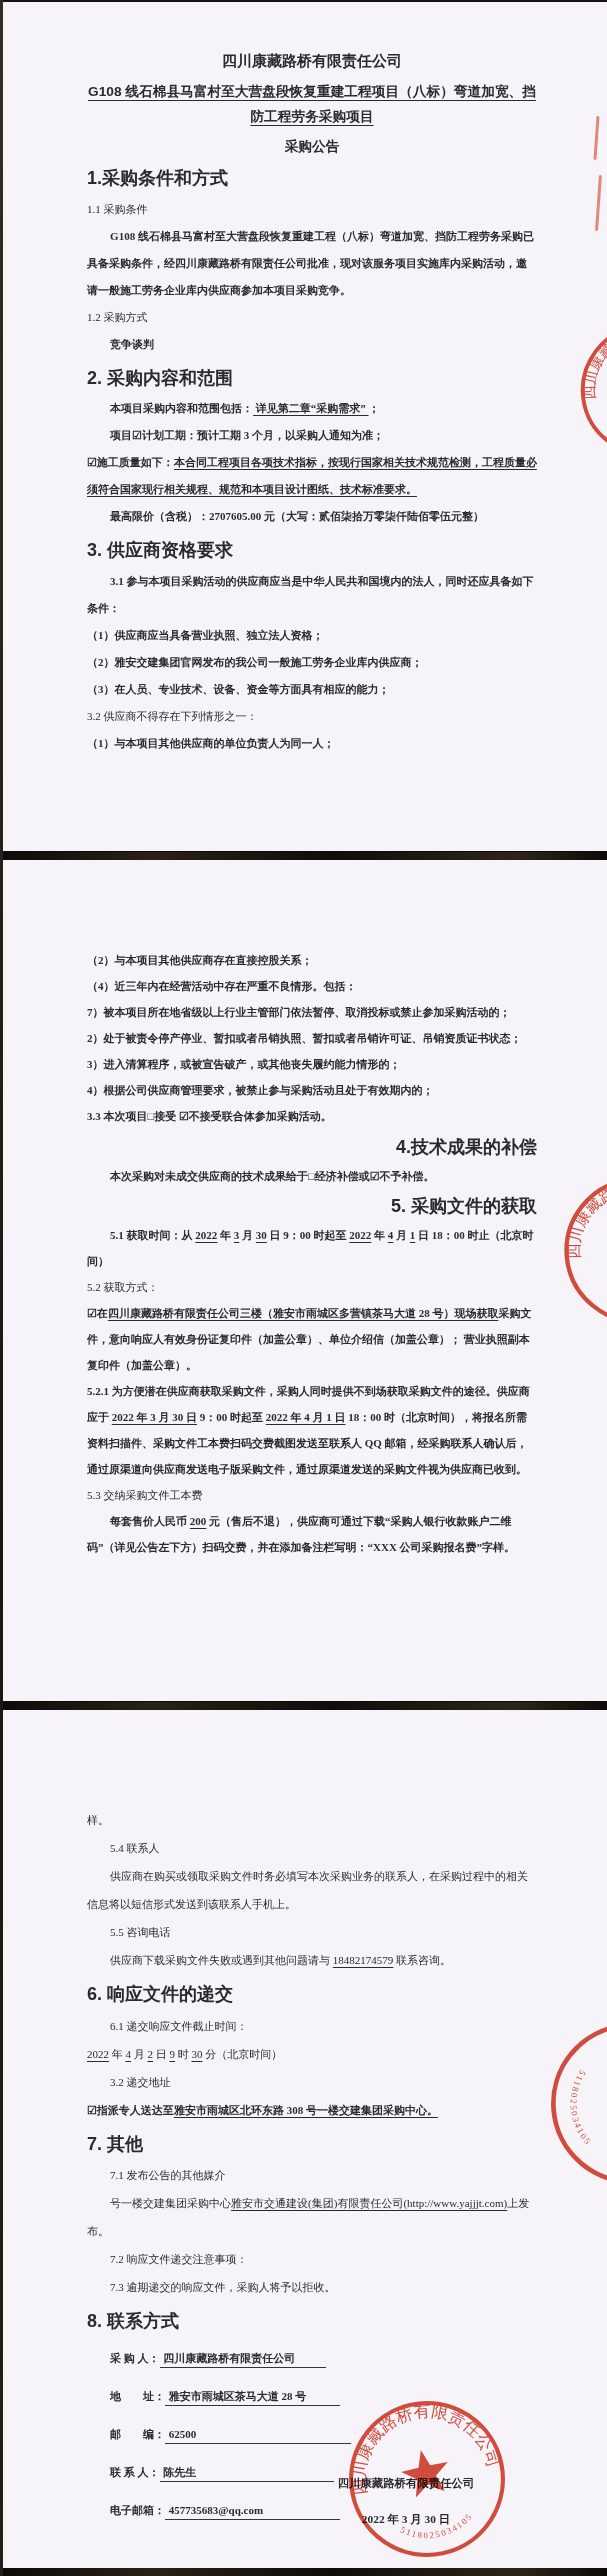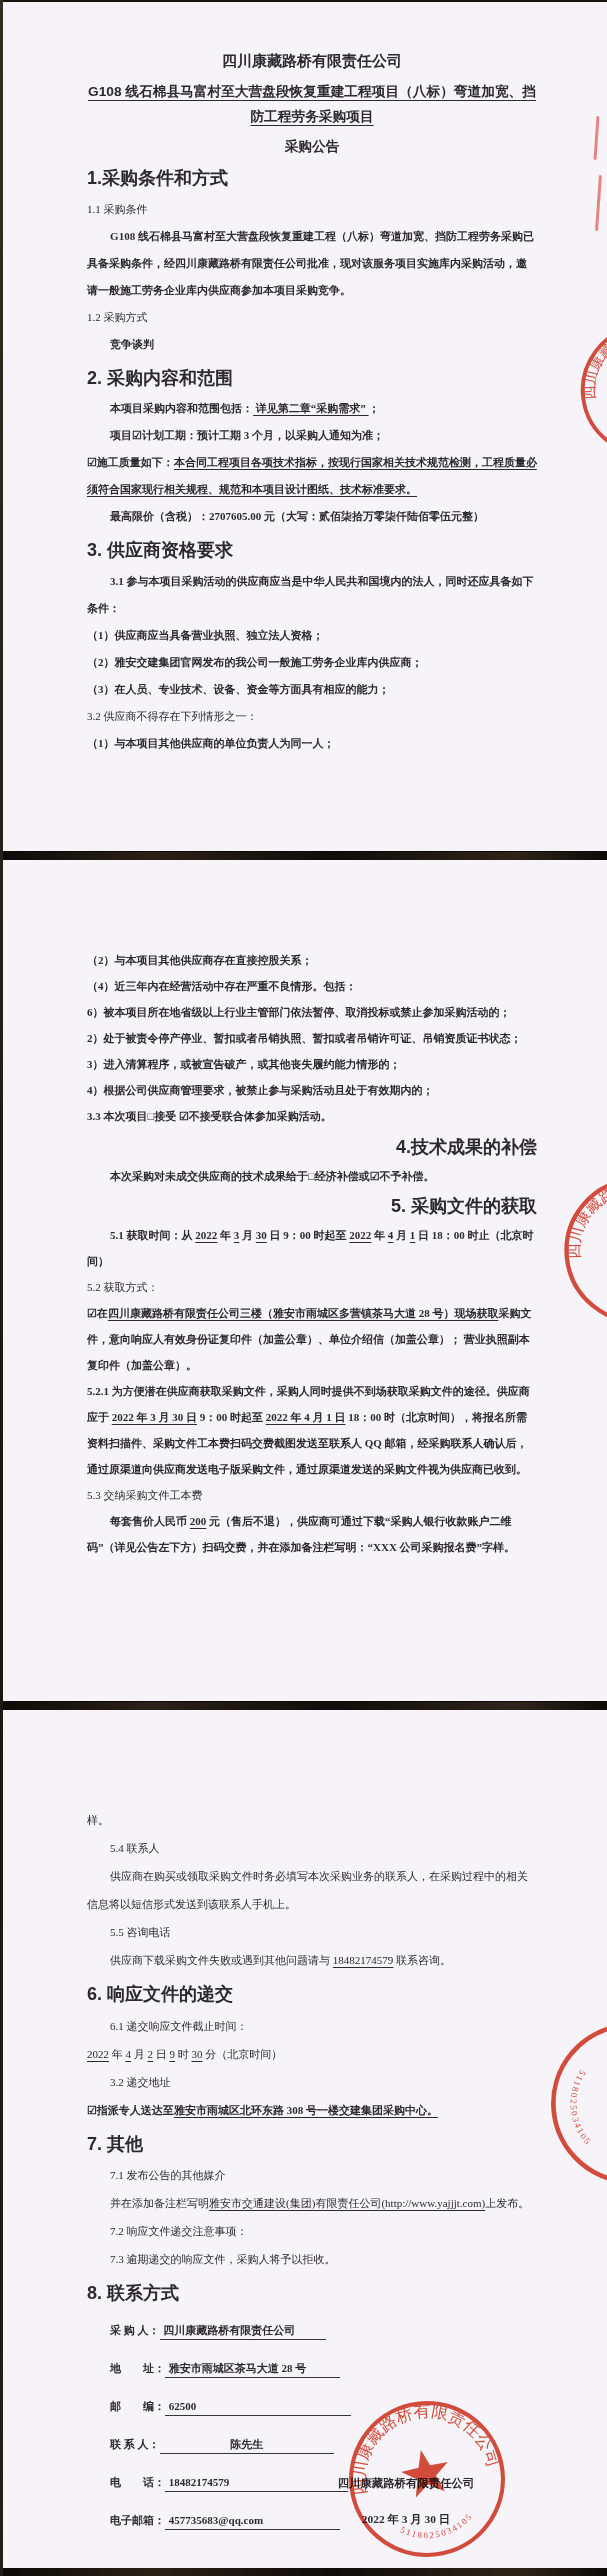--- a/index.html
+++ b/index.html
@@ -93,21 +93,21 @@
         <text font-size="22" fill="#d6422f">
           <textPath href="#a2t" startOffset="50%" text-anchor="middle">四川康藏路桥有限责任公司</textPath>
         </text>
         <text font-size="11.5" fill="#d6422f" letter-spacing="2.5">
           <textPath href="#a2b" startOffset="50%" text-anchor="middle">5118025034105</textPath>
         </text>
       </g>
     </svg>
   <div class="p b"><span class="run">（2）与本项目其他供应商存在直接控股关系；</span></div>
       <div class="p b"><span class="run">（4）近三年内在经营活动中存在严重不良情形。包括：</span></div>
-      <div class="p b"><span class="run">6）被本项目所在地省级以上行业主管部门依法暂停、取消投标或禁止参加采购活动的；</span></div>
+      <div class="p b"><span class="run">7）被本项目所在地省级以上行业主管部门依法暂停、取消投标或禁止参加采购活动的；</span></div>
       <div class="p b"><span class="run">2）处于被责令停产停业、暂扣或者吊销执照、暂扣或者吊销许可证、吊销资质证书状态；</span></div>
       <div class="p b"><span class="run">3）进入清算程序，或被宣告破产，或其他丧失履约能力情形的；</span></div>
       <div class="p b"><span class="run">4）根据公司供应商管理要求，被禁止参与采购活动且处于有效期内的；</span></div>
       <div class="p b"><span class="run">3.3 本次项目□接受 ☑不接受联合体参加采购活动。</span></div>
       <div class="h"><span class="run">4.技术成果的补偿</span></div>
       <div class="p ind b"><span class="run">本次采购对未成交供应商的技术成果给于□经济补偿或☑不予补偿。</span></div>
       <div class="h"><span class="run">5. 采购文件的获取</span></div>
       <div class="p ind b"><span class="run">5.1 获取时间：从 </span><span class="run u">2022</span><span class="run"> 年 </span><span class="run u">3</span><span class="run"> 月 </span><span class="run u">30</span><span class="run"> 日 9：00 时起至 </span><span class="run u">2022</span><span class="run"> 年 </span><span class="run u">4</span><span class="run"> 月 </span><span class="run u">1</span><span class="run"> 日 18：00 时止（北京时间）</span></div>
       <div class="p"><span class="run">5.2 获取方式：</span></div>
       <div class="p b"><span class="run">☑在</span><span class="run u">四川康藏路桥有限责任公司三楼（雅安市雨城区多营镇茶马大道 28 号）现场获取</span><span class="run">采购文件，意向响应人有效身份证复印件（加盖公章）、单位介绍信（加盖公章）； 营业执照副本复印件（加盖公章）。</span></div>
@@ -157,26 +157,25 @@
       <div class="p ind"><span class="run">供应商在购买或领取采购文件时务必填写本次采购业务的联系人，在采购过程中的相关信息将以短信形式发送到该联系人手机上。</span></div>
       <div class="p ind"><span class="run">5.5 咨询电话</span></div>
       <div class="p ind"><span class="run">供应商下载采购文件失败或遇到其他问题请与 </span><span class="run u">18482174579</span><span class="run"> 联系咨询。</span></div>
       <div class="h"><span class="run">6. 响应文件的递交</span></div>
       <div class="p ind"><span class="run">6.1 递交响应文件截止时间：</span></div>
       <div class="p"><span class="run u">2022</span><span class="run"> 年 </span><span class="run u">4</span><span class="run"> 月 </span><span class="run u">2</span><span class="run"> 日 </span><span class="run u">9</span><span class="run"> 时 </span><span class="run u">30</span><span class="run"> 分（北京时间）</span></div>
       <div class="p ind"><span class="run">3.2 递交地址</span></div>
       <div class="p b"><span class="run">☑指派专人送达至</span><span class="run u">雅安市雨城区北环东路 308 号一楼交建集团采购中心。</span></div>
       <div class="h"><span class="run">7. 其他</span></div>
       <div class="p ind"><span class="run">7.1 发布公告的其他媒介</span></div>
-      <div class="p ind"><span class="run">并在添加备注栏写明</span><span class="run u">雅安市交通建设(集团)有限责任公司(http://www.yajjjt.com)</span><span class="run">上发布。</span></div>
+      <div class="p ind"><span class="run">号一楼交建集团采购中心</span><span class="run u">雅安市交通建设(集团)有限责任公司(http://www.yajjjt.com)</span><span class="run">上发布。</span></div>
       <div class="p ind"><span class="run">7.2 响应文件递交注意事项：</span></div>
       <div class="p ind"><span class="run">7.3 逾期递交的响应文件，采购人将予以拒收。</span></div>
       <div class="h"><span class="run">8. 联系方式</span></div>
       <div class="p contact b"><span class="run">采 购 人：</span><span class="run ub" style="min-width: 159px;">四川康藏路桥有限责任公司</span></div>
       <div class="p contact b"><span class="run">地　　址：</span><span class="run ub" style="min-width: 167px;">雅安市雨城区茶马大道 28 号</span></div>
       <div class="p contact b"><span class="run">邮　　编：</span><span class="run ub" style="min-width: 178px;"> 62500</span></div>
-      <div class="p contact b"><span class="run">联 系 人：</span><span class="run ub" style="min-width: 167px; text-align: center;"> 陈先生</span></div>
-      <div class="p contact b"><span class="run">电　　话：</span><span class="run ub" style="min-width: 175px;">18482174579</span></div>
+      <div class="p contact b"><span class="run">联 系 人：</span><span class="run ub" style="min-width: 167px;"> 陈先生</span></div>
       <div class="p contact b"><span class="run">电子邮箱：</span><span class="run ub" style="min-width: 167px;"> 457735683@qq.com</span></div>
     </section>
   <div class="sep" id="sep3"></div>
 </div>
 
 
 </body></html>

